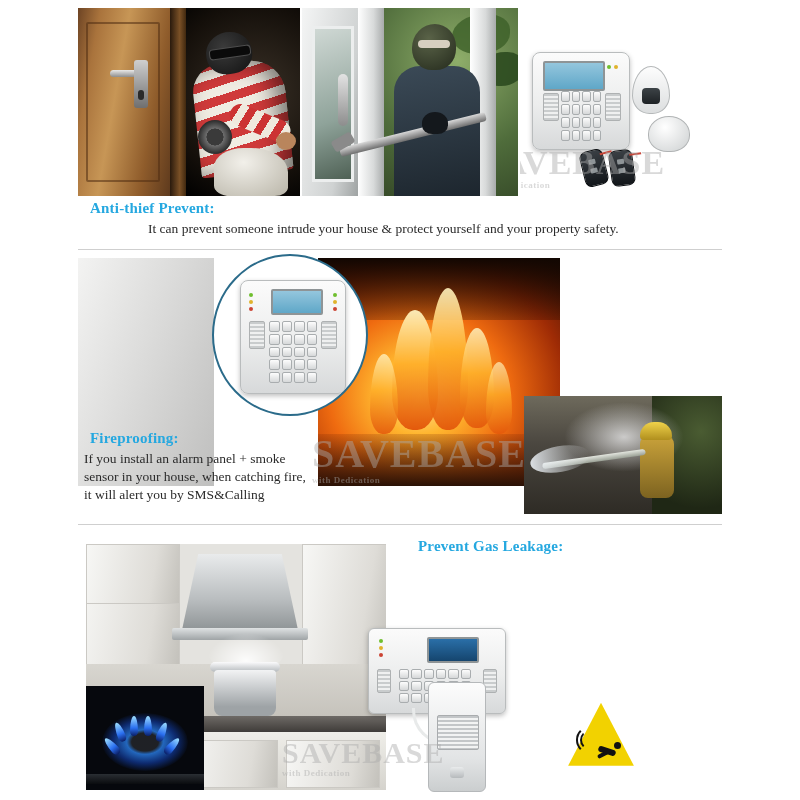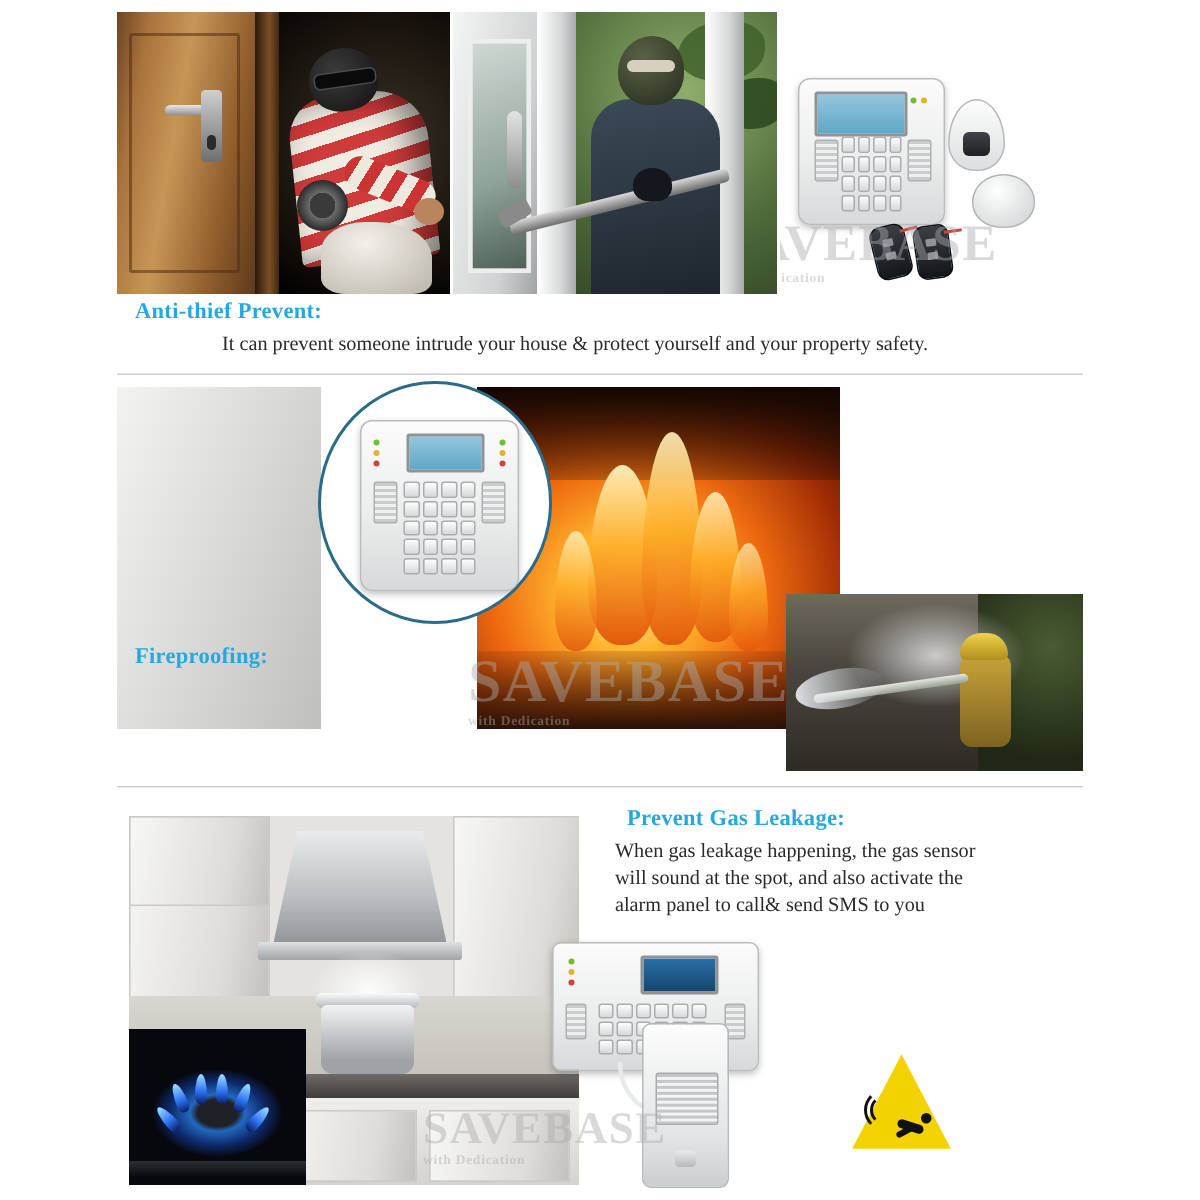--- a/index.html
+++ b/index.html
@@ -654,20 +654,25 @@
     <div class="hose"></div>
     <div class="water"></div>
   </div>
 
   <div class="watermark" style="left:312px; top:430px; font-size:40px;">
     <span>SAVEBASE</span>
     <span class="sub">with Dedication</span>
   </div>
 
   <div class="abs sec-title" style="left:90px; top:430px;">Fireproofing:</div>
+  <div class="abs sec-body" style="left:84px; top:450px; width:240px;">
+    <div>If you install an alarm panel + smoke</div>
+    <div>sensor in your house, when catching fire,</div>
+    <div>it will alert you by SMS&amp;Calling</div>
+  </div>
 
   <div class="divider" style="top:524px;"></div>
 
   <div class="abs" id="sec3-kitchen">
     <div class="cab" style="left:0; top:0; width:92px; height:120px;"></div>
     <div class="cab" style="left:216px; top:0; width:84px; height:120px;"></div>
     <div class="cab" style="left:0; top:0; width:92px; height:58px;"></div>
     <div class="hood"></div>
     <div class="hood-lip"></div>
     <div class="backsplash"></div>
@@ -744,19 +749,14 @@
       <div class="head2"></div>
     </div>
   </div>
 
   <div class="watermark" style="left:282px; top:736px; font-size:30px;">
     <span>SAVEBASE</span>
     <span class="sub">with Dedication</span>
   </div>
 
   <div class="abs sec-title" style="left:418px; top:538px;">Prevent Gas Leakage:</div>
-  <div class="abs sec-body" style="left:410px; top:558px; width:312px;">
-    <div>When gas leakage happening, the gas sensor</div>
-    <div>will sound at the spot, and also activate the</div>
-    <div>alarm panel to call&amp; send SMS to you</div>
-  </div>
 
 </div>
 
 </body></html>

